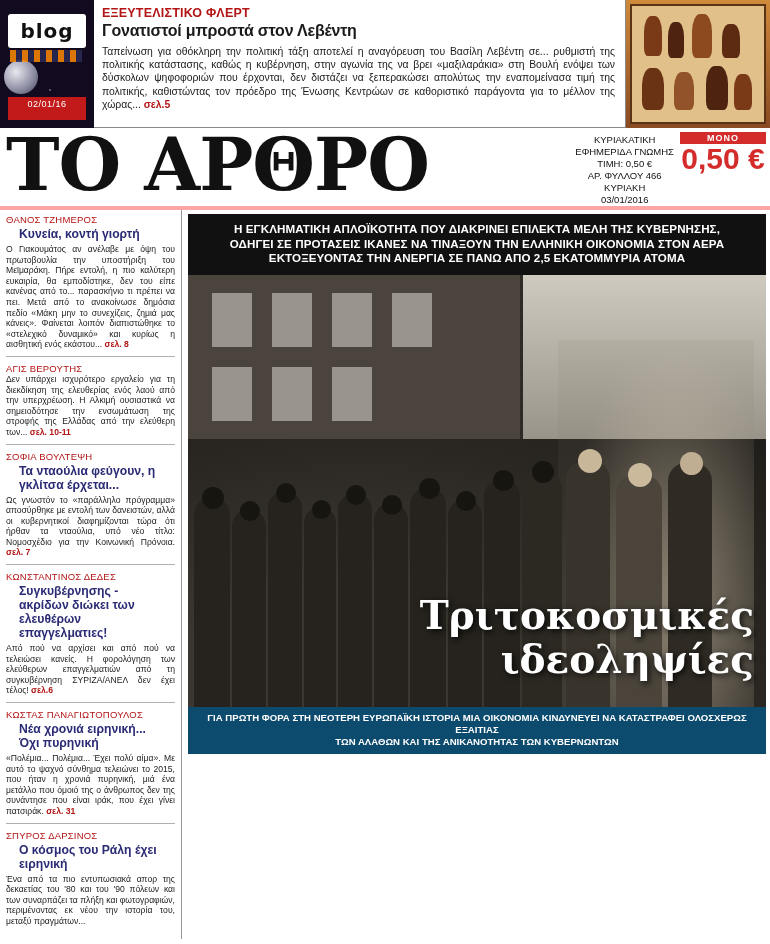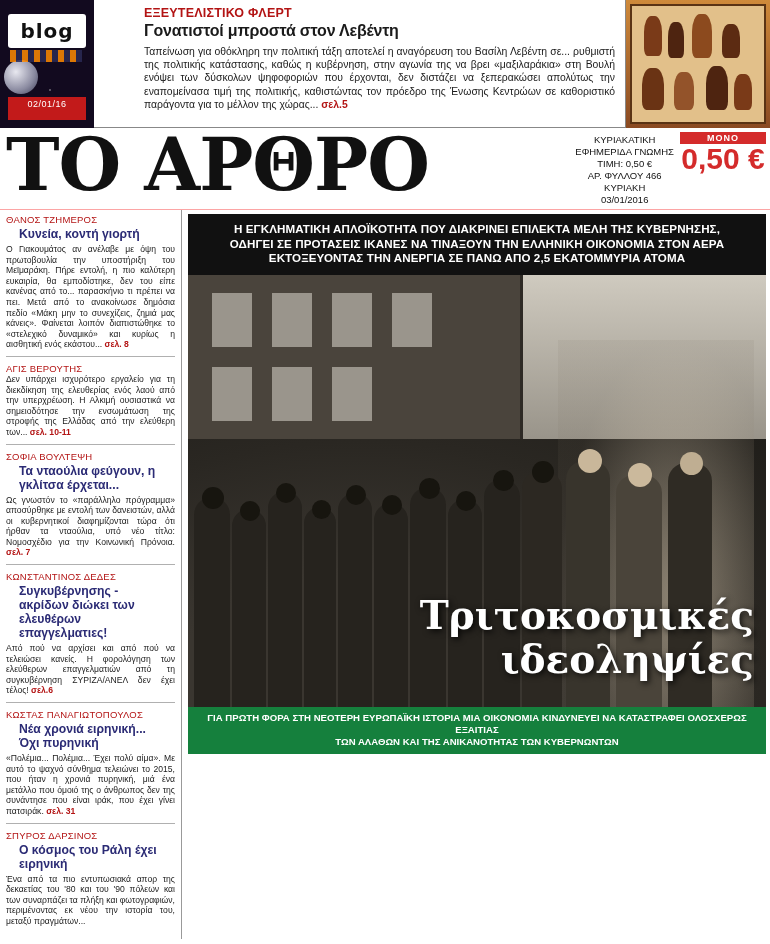--- a/index.html
+++ b/index.html
@@ -27,33 +27,33 @@
       radial-gradient(1px 1px at 30px 110px, #aac, transparent);
   }
   .logo-box .blogbar { position:absolute; left:8px; top:14px; width:78px; height:34px; background:#ffffff;
      border-radius:3px; display:flex; align-items:center; justify-content:center; }
   .logo-box .blogbar span { font-size:20px; font-weight:bold; color:#111; letter-spacing:1px; font-family:"DejaVu Sans", sans-serif;}
   .logo-box .datebar { position:absolute; left:8px; bottom:8px; width:78px; height:23px; background:#c21a1a;
      color:#fff; font-size:9px; text-align:center; line-height:14px; letter-spacing:0.5px;}
   .logo-box .pix { position:absolute; left:10px; top:50px; width:72px; height:12px;
      background: repeating-linear-gradient(90deg,#ff8a00 0 6px,#2a2a55 6px 12px); opacity:.85;}
 
-  .lead { flex:1 1 auto; padding:6px 10px 4px 26px; min-width:0;margin-left:24px; }
+  .lead { flex:1 1 auto; padding:6px 10px 4px 8px; min-width:0; }
   .lead .kicker { color:#b31414; font-weight:bold; font-size:12.5px; letter-spacing:.2px; }
   .lead .headline { font-size:16px; font-weight:bold; color:#1a1a1a; margin-top:2px; letter-spacing:-0.2px;}
   .lead .body { margin-top:5px; font-size:10.4px; line-height:13.2px; text-align:justify; color:#1a1a1a; }
   .lead .body .pg { color:#b31414; font-weight:bold; }
 
   .artbox { width:145px; flex:0 0 145px; height:128px; position:relative; overflow:hidden;
     background: linear-gradient(#cf8a3a,#8a4a22); border-left:1px solid #888;}
   .artbox .frame { position:absolute; inset:4px; background:#e2c08a; border:2px solid #5a3314;}
   .artbox .fig { position:absolute; background:#5c2b12; border-radius:40% 40% 20% 20%; }
 
   
-  .masthead { position:relative; height:82px; border-bottom:1px solid #fca5a5; }
+  .masthead { position:relative; height:82px; border-bottom:4px solid #fca5a5; }
   .masthead .title { position:absolute; left:6px; top:-4px; font-size:72px; font-weight:bold;
      letter-spacing:-1px; font-family:"DejaVu Serif", serif; line-height:82px; }
   .masthead .meta { position:absolute; right:96px; top:6px; text-align:center; font-size:9.5px; line-height:12px; color:#111;}
   .price { position:absolute; right:4px; top:4px; width:86px; text-align:center; }
   .price .mono { background:#d42b2b; color:#fff; font-size:9px; font-weight:bold; letter-spacing:1px; padding:1px 0; }
   .price .val { color:#d42b2b; font-size:30px; font-weight:bold; line-height:30px; }
 
   
   .grid { display:flex; width:770px; }
   .col-left { width:182px; flex:0 0 182px; padding:4px 6px 0 6px; border-right:1px solid #999;}
@@ -77,21 +77,21 @@
   .photo .crowd { position:absolute; left:0; right:0; bottom:0; height:62%;
      background: radial-gradient(ellipse at 30% 100%, #3a3630 0 35%, #2a2722 70%, #201e1a 100%);}
   .photo .fig { position:absolute; bottom:0; background:#26231e; border-radius:18px 18px 0 0;}
   .photo .head { position:absolute; background:#17150f; border-radius:50%;}
   .photo .light { position:absolute; right:2%; bottom:0; width:34%; height:85%;
      background: radial-gradient(ellipse at 60% 70%, rgba(220,205,180,.55), rgba(120,110,95,.1) 70%); }
   .photo .overlay-title { position:absolute; right:12px; bottom:26px; text-align:right; color:#fff;
      font-family:"DejaVu Serif", serif; font-weight:bold; font-size:39px; line-height:44px;
      text-shadow:2px 2px 6px rgba(0,0,0,.85); }
 
-  .subbanner { background:#15803d; color:#fff; text-align:center; padding:5px 8px 6px; }
+  .subbanner { background:#0c4a6e; color:#fff; text-align:center; padding:5px 8px 6px; }
   .subbanner div { font-size:9.6px; font-weight:bold; line-height:12px; }
 </style>
 </head>
 <body>
 
 <div class="page">
 
   <div class="topstrip">
     <div class="logo-box">
       <div class="starfield"></div>

